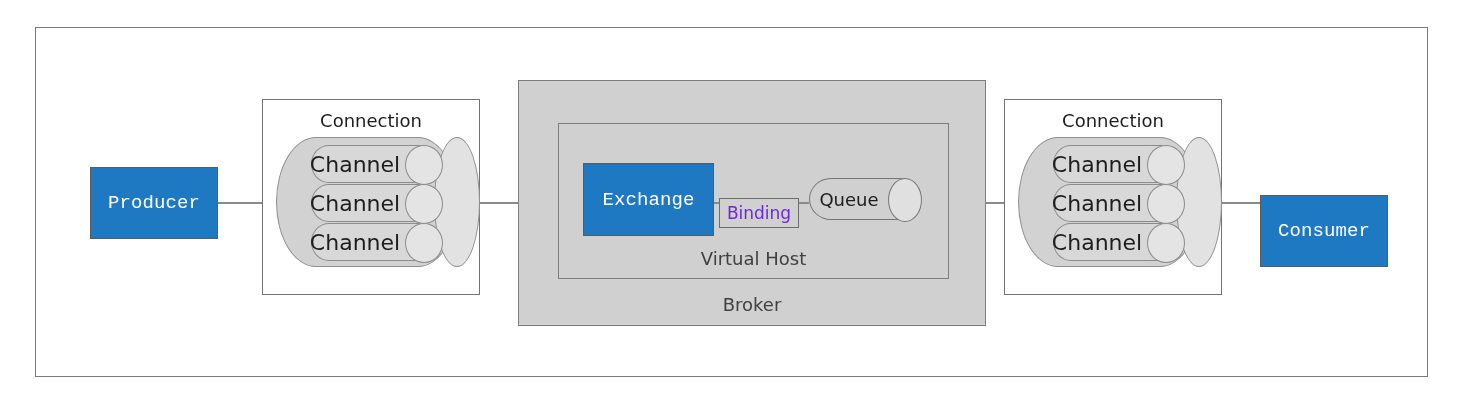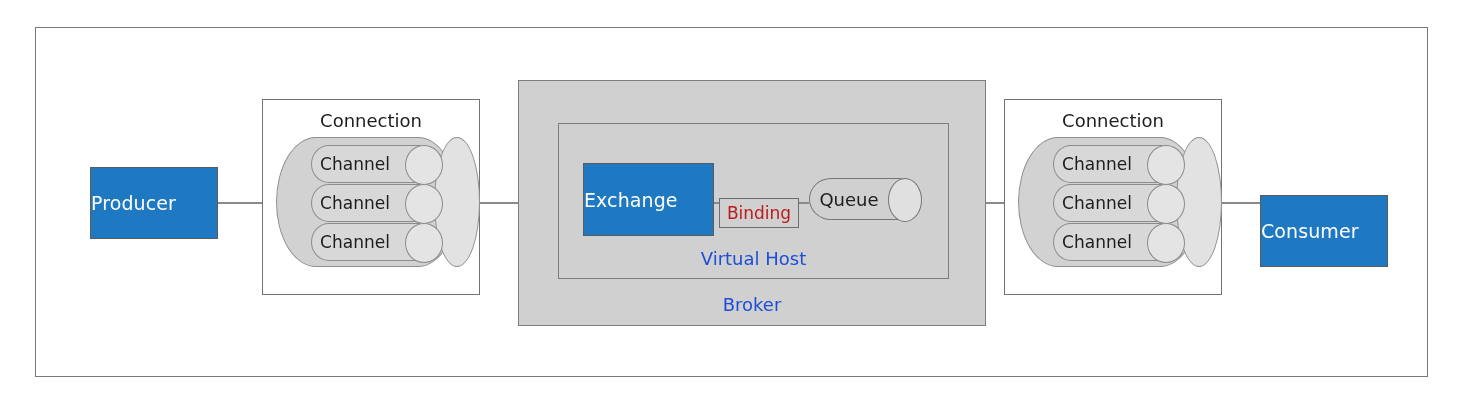--- a/index.html
+++ b/index.html
@@ -35,22 +35,24 @@
     height: 1.6px;
   }
 
   
   .blue-box {
     background: #1f79c2;
     border: 1.4px solid #5b5b5b;
     color: #ffffff;
     display: flex;
     align-items: center;
+    justify-content: center;
     font-size: 19px;
     letter-spacing: 0.1px;
+    font-family: Liberation Mono, monospace;
   }
 
   
   .conn-box {
     background: #ffffff;
     border: 1.5px solid #737373;
   }
   .conn-label {
     position: absolute;
     left: 0; right: 0;
@@ -78,21 +80,21 @@
   .chan {
     position: absolute;
     background: #d8d8d8;
     border: 1.4px solid #8c8c8c;
     border-radius: 18px / 50%;
     display: flex;
     align-items: center;
     justify-content: center;
     padding-right: 42px;
     box-sizing: border-box;
-    font-size: 17px;
+    font-size: 22px;
     color: #1d1d1d;
   }
   .chan-cap {
     position: absolute;
     background: #e4e4e4;
     border: 1.4px solid #8c8c8c;
     border-radius: 50%;
   }
 
   
@@ -102,32 +104,32 @@
   }
   .vhost-box {
     background: transparent;
     border: 1.5px solid #7d7d7d;
   }
   .center-label {
     position: absolute;
     left: 0; right: 0;
     text-align: center;
     font-size: 18px;
-    color: #1d4ed8;
+    color: #404040;
   }
 
   
   .binding-box {
     background: #d0d0d0;
     border: 1.4px solid #6d6d6d;
     display: flex;
     align-items: center;
     justify-content: center;
     font-size: 17px;
-    color: #b91c1c;
+    color: #6d28d9;
     text-align: center;
   }
 
   
   .queue-cyl {
     position: absolute;
     background: #d0d0d0;
     border: 1.5px solid #767676;
     border-radius: 22px / 50%;
     display: flex;

